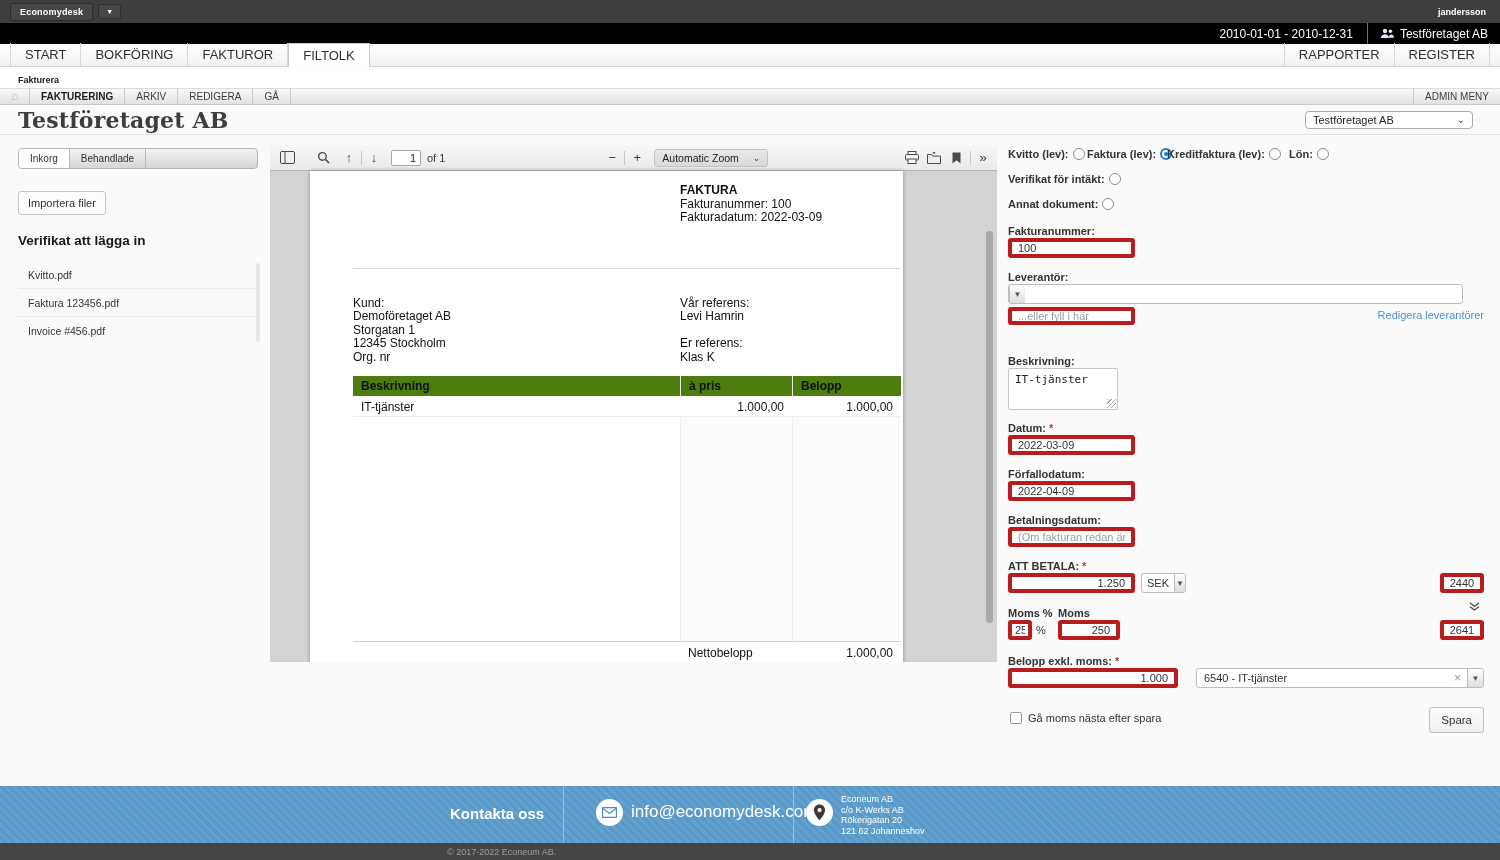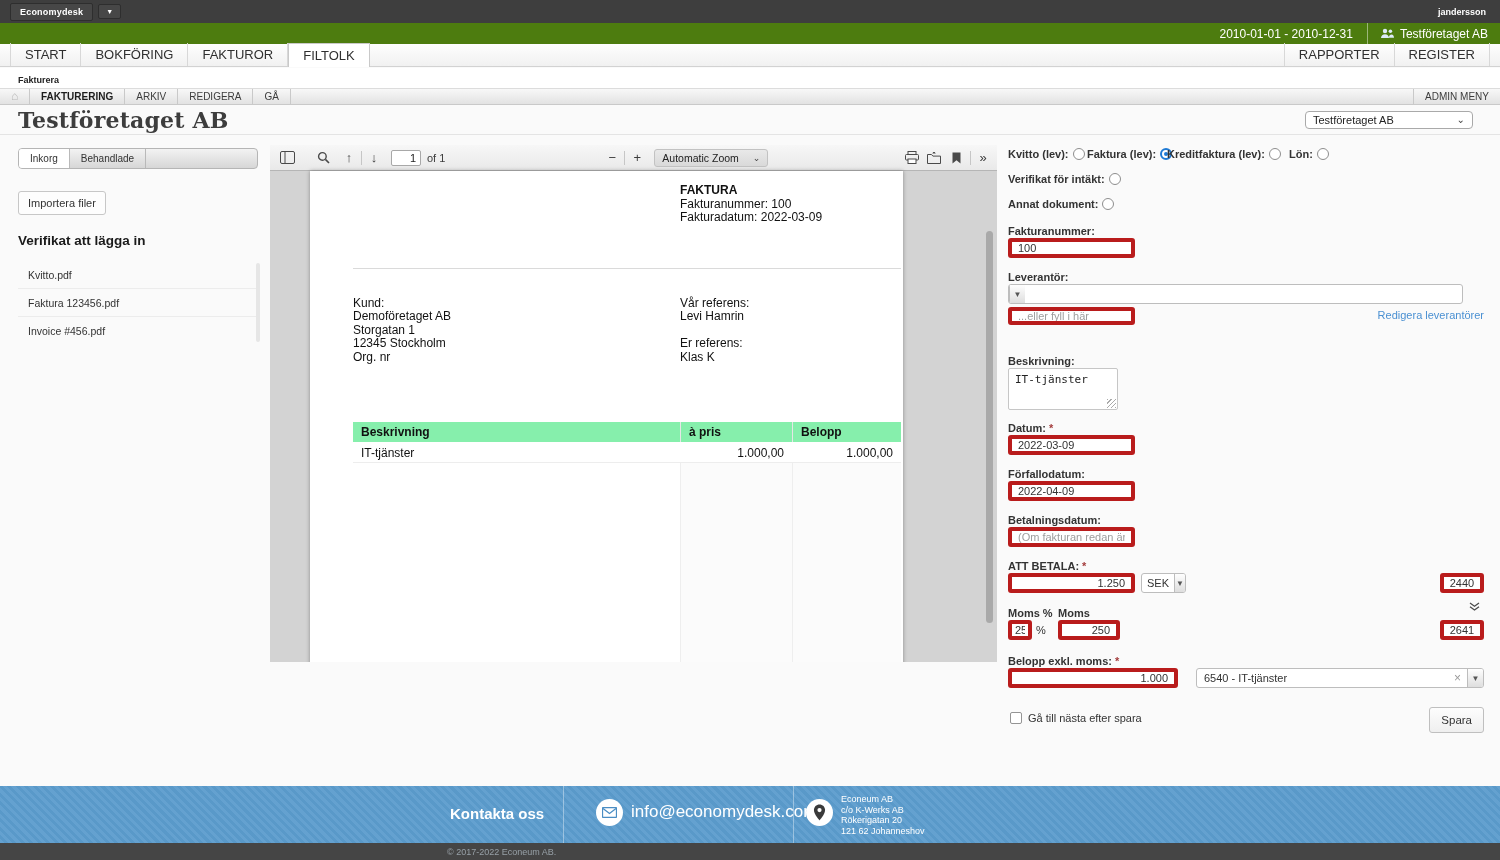--- a/index.html
+++ b/index.html
@@ -6,21 +6,21 @@
   html,body { width:1500px; height:860px; }
   body { position:relative; background:#fafafa; font-family:"Liberation Sans",sans-serif; color:#333; overflow:hidden; }
 
   
   .topbar { position:absolute; left:0; top:0; width:1500px; height:23px; background:#3e3e3e; display:flex; align-items:center; }
   .brandbox { margin-left:10px; padding:3px 9px; background:#474747; border:1px solid #2e2e2e; border-radius:2px; color:#fff; font-size:9px; font-weight:bold; letter-spacing:.2px; }
   .caretbox { margin-left:5px; padding:3px 7px; background:#474747; border:1px solid #2e2e2e; border-radius:2px; color:#fff; font-size:7px; }
   .username { margin-left:auto; margin-right:14px; color:#fff; font-size:9px; font-weight:bold; }
 
   
-  .contextbar { position:absolute; left:0; top:23px; width:1500px; height:21px; background:#4d7c0f; display:flex; align-items:center; justify-content:flex-end; }
+  .contextbar { position:absolute; left:0; top:23px; width:1500px; height:21px; background:#000000; display:flex; align-items:center; justify-content:flex-end; }
   .period { color:#fff; font-size:12px; margin-right:14px; }
   .ctx-divider { width:1px; height:21px; background:rgba(255,255,255,.45); }
   .company-chunk { display:flex; align-items:center; gap:6px; padding:0 12px 0 12px; color:#fff; font-size:12px; }
 
   
   .navtabs { position:absolute; left:0; top:44px; width:1500px; height:23px; background:linear-gradient(#fefefe,#f1f1f1); border-bottom:1px solid #d2d2d2; display:flex; align-items:flex-end; padding-left:10px; }
   .navtab { height:23px; line-height:23px; padding:0 14px; font-size:13px; color:#2f2f2f; border-right:1px solid #d8d8d8; cursor:default; }
   .navtab:first-child { border-left:1px solid #d8d8d8; }
   .navtab.active { background:#fff; border:1px solid #c9c9c9; border-bottom:0; height:24px; margin-bottom:-1px; z-index:2; }
   .navtabs-right { margin-left:auto; display:flex; }
@@ -71,21 +71,21 @@
   .page { position:absolute; left:40px; top:0; width:593px; height:560px; background:#fff; box-shadow:0 0 4px rgba(0,0,0,.35); font-size:12px; color:#111; }
   .vscroll { position:absolute; right:4px; top:60px; width:7px; height:392px; background:#a9a9a9; border-radius:4px; }
 
   
   .doc-head { position:absolute; left:370px; top:13px; line-height:13.5px; }
   .doc-head .b { font-weight:bold; }
   .doc-hr { position:absolute; left:43px; right:2px; top:97px; border-top:1px solid #dadada; }
   .addr { position:absolute; left:43px; top:126px; line-height:13.4px; }
   .refs { position:absolute; left:370px; top:126px; line-height:13.4px; }
   .doc-table { position:absolute; left:43px; right:2px; top:205px; display:grid; grid-template-columns:327px 112px 109px; }
-  .th { background:#86efac; font-weight:bold; padding:3px 8px; height:20px; border-left:1px solid #e6e6e6;margin-top:46px; }
+  .th { background:#4d7c0f; font-weight:bold; padding:3px 8px; height:20px; border-left:1px solid #e6e6e6; }
   .th:first-child { border-left:0; }
   .td { padding:4px 8px; height:21px; border-bottom:1px solid #ededed; }
   .td.num { text-align:right; }
   .bodycell { height:224px; }
   .bodycell.shade { background:#fbfbfb; border-left:1px solid #eeeeee; }
   .tf { border-top:1px solid #d0d0d0; padding:4px 8px; height:20px; }
   .tf.num { text-align:right; }
 
   
   .form { position:absolute; left:1008px; top:145px; width:476px; height:612px; font-size:11px; }
@@ -357,21 +357,21 @@
 
   <div class="abs" style="left:0;top:510px"><span class="fl">Belopp exkl. moms:</span><span class="req">*</span></div>
   <input class="abs tinput" style="left: 0px; top: 523px; width: 170px; text-align: right;" value="1.000">
   <div class="abs combo" style="left:188px;top:523px;width:288px">
     <span class="val dark">6540 - IT-tjänster</span>
     <span class="clear">×</span>
     <span class="btn">▼</span>
   </div>
 
   <div class="abs" style="left:2px;top:567px">
-    <span class="checkbox"></span><span style="font-size:11px;color:#333">Gå till nästa efter spara</span>
+    <span class="checkbox"></span><span style="font-size:11px;color:#333">Gå moms nästa efter spara</span>
   </div>
   <button class="abs sparabtn" style="right:0;top:562px">Spara</button>
 </div>
 
 <div class="footer">
   <div class="fdiv" style="left:563px"></div>
   <div class="fdiv" style="left:793px"></div>
   <div class="contact">Kontakta oss</div>
   <div class="fcircle" style="left:596px">
     <svg width="15" height="11" viewBox="0 0 15 11">

